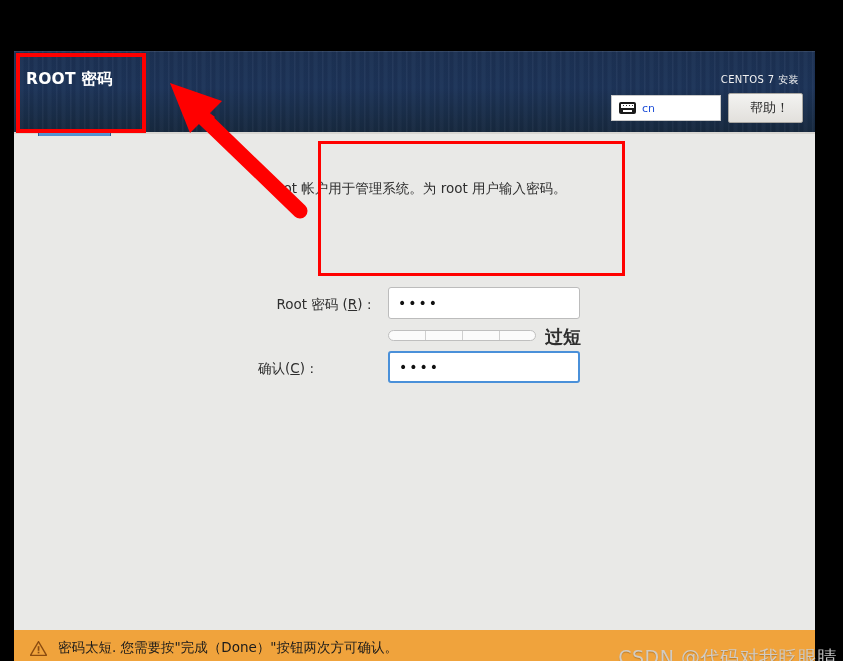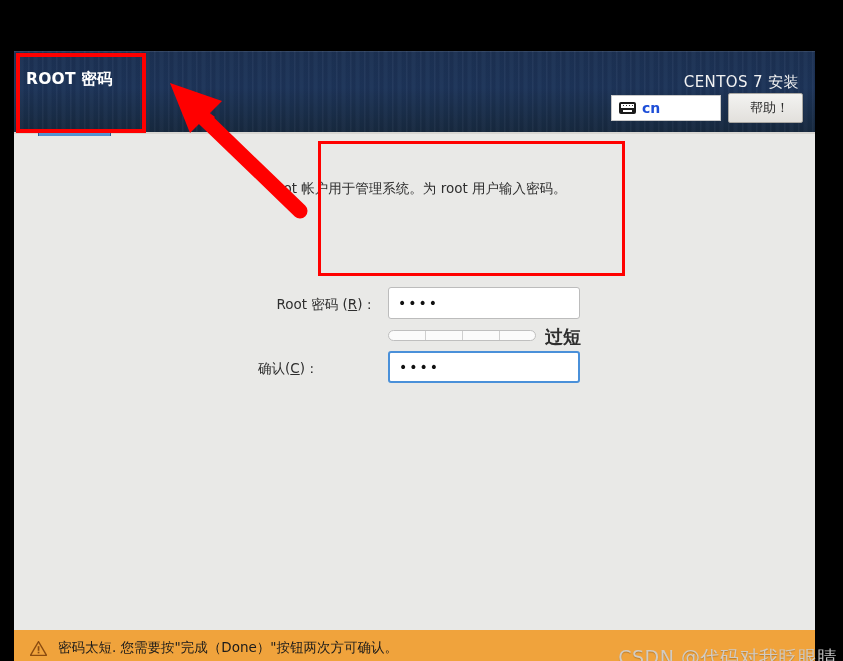--- a/index.html
+++ b/index.html
@@ -72,21 +72,21 @@
     white-space: nowrap;
   }
   #spoke-title {
     left: 12px;
     top: 18px;
   }
   #product-title {
     right: 16px;
     top: 22px;
     font-weight: normal;
-    font-size: 15px;
+    font-size: 10px;
     color: #f2f2f2;
     letter-spacing: 0.4px;
   }
 
   
   #done-button {
     position: absolute;
     left: 24px;
     top: 79px;
     width: 73px;
@@ -140,22 +140,22 @@
     background-blend-mode: screen;
   }
   #kbd-icon::after {
     content: "";
     position: absolute;
     left: 4px; bottom: 2px;
     width: 9px; height: 2px;
     background: #ffffff;
   }
   #kbd-label {
-    font-size: 14px;
-    font-weight: bold;
+    font-size: 11px;
+    font-weight: normal;
     color: #1d4ed8;
   }
 
   
   #help-button {
     position: absolute;
     right: 12px;
     top: 42px;
     width: 75px;
     height: 30px;

